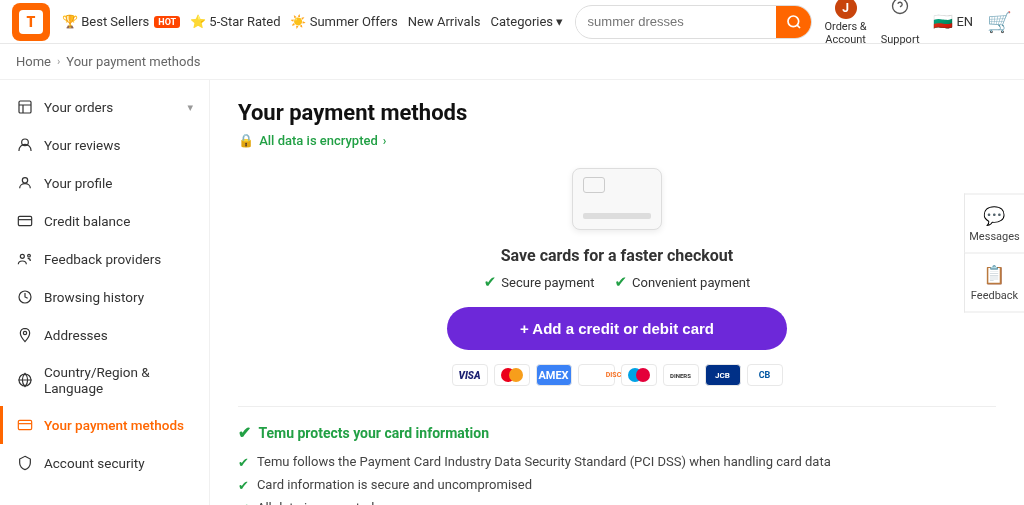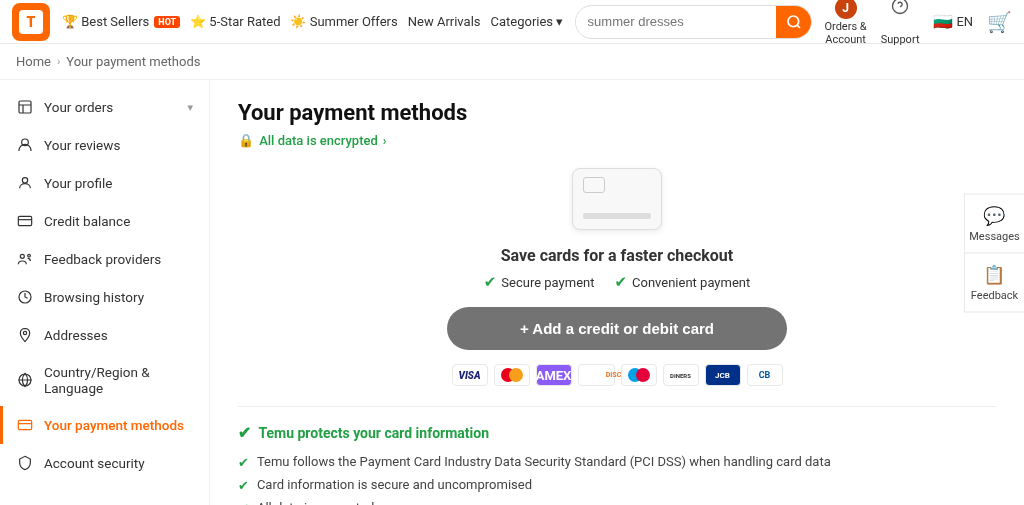--- a/index.html
+++ b/index.html
@@ -47,27 +47,27 @@
     .card-illustration { display: flex; justify-content: center; margin-bottom: 16px; }
     .credit-card-img { width: 90px; height: 62px; border: 1.5px solid #ddd; border-radius: 8px; background: #f8f8f8; display: flex; flex-direction: column; justify-content: space-between; padding: 8px 10px 10px; box-shadow: 0 2px 6px rgba(0,0,0,0.08); }
     .card-chip { width: 22px; height: 16px; border: 1.5px solid #ccc; border-radius: 3px; }
     .card-stripe { height: 6px; background: #ddd; border-radius: 2px; }
 
     .save-cards-title { text-align: center; font-size: 16px; font-weight: 700; margin-bottom: 8px; }
     .payment-features { display: flex; justify-content: center; gap: 20px; margin-bottom: 16px; }
     .feature { display: flex; align-items: center; gap: 5px; font-size: 13px; color: #333; }
     .feature .check-circle { color: #22a045; font-size: 15px; }
 
-    .add-card-btn { display: flex; align-items: center; justify-content: center; gap: 8px; background: #737373; color: #fff; border: none; border-radius: 24px; width: 100%; max-width: 340px; margin: 0 auto 14px; padding: 13px 0; font-size: 15px; font-weight: 600; cursor: pointer; }
+    .add-card-btn { display: flex; align-items: center; justify-content: center; gap: 8px; background: #6d28d9; color: #fff; border: none; border-radius: 24px; width: 100%; max-width: 340px; margin: 0 auto 14px; padding: 13px 0; font-size: 15px; font-weight: 600; cursor: pointer; }
 
     .payment-logos { display: flex; justify-content: center; gap: 6px; align-items: center; margin-bottom: 20px; flex-wrap: wrap; }
     .pay-logo { height: 22px; width: 36px; border: 1px solid #e8e8e8; border-radius: 4px; display: flex; align-items: center; justify-content: center; font-size: 7px; font-weight: bold; color: #333; background: #fff; }
     .pay-logo.visa { color: #1a1f71; font-size: 10px; font-weight: 900; font-style: italic; }
     .pay-logo.mc { background: #fff; }
-    .pay-logo.amex { background: #8b5cf6; color: #fff; font-size: 13px; text-align: right; }
+    .pay-logo.amex { background: #3b82f6; color: #fff; font-size: 11px; text-align: right; }
     .pay-logo.discover { color: #f76f20; font-size: 7px; font-weight: 700; padding-left: 35px; }
     .pay-logo.maestro { background: #fff; }
     .pay-logo.jcb { background: #003087; color: #fff; font-size: 8px; }
     .pay-logo.cb { background: #fff; color: #0056a2; font-size: 9px; }
 
     .divider { border: none; border-top: 1px solid #eee; margin: 8px 0 16px; }
 
     
     .security-title { display: flex; align-items: center; gap: 7px; font-size: 14px; font-weight: 700; color: #22a045; margin-bottom: 12px; }
     .security-list { list-style: none; padding: 0; }

